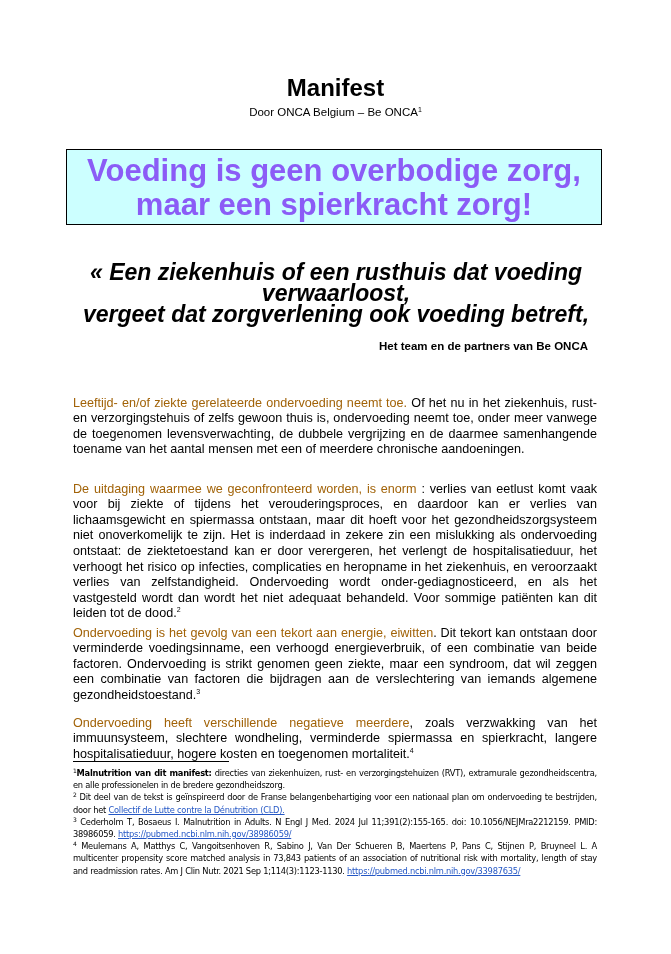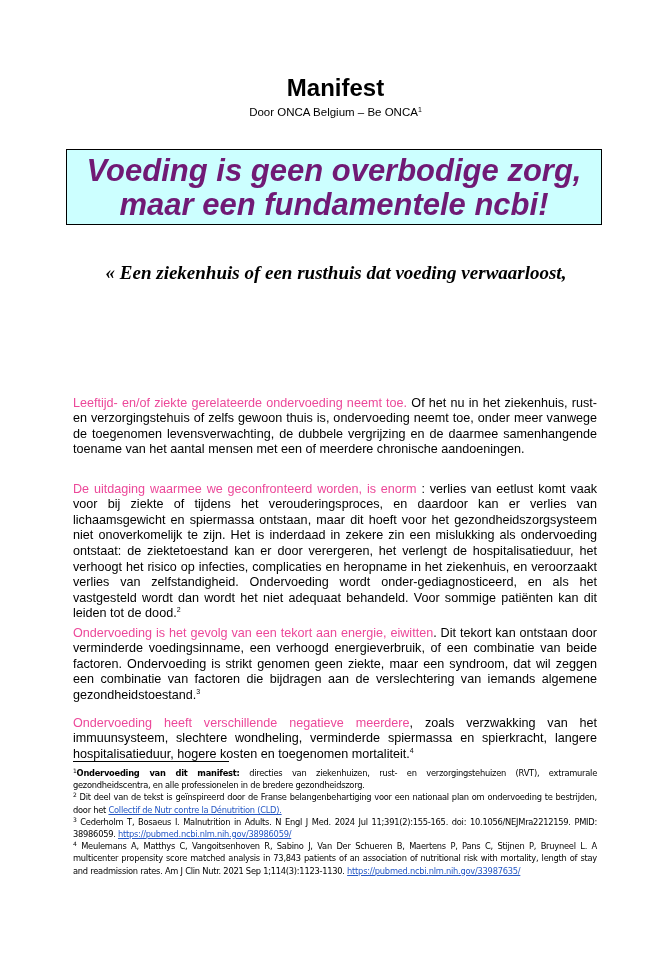--- a/index.html
+++ b/index.html
@@ -10,38 +10,38 @@
     font-family: "Liberation Sans", sans-serif; font-weight: bold; font-size: 24px; line-height: 26px;
   }
   .subtitle {
     position: absolute; left: 0; top: 103px; width: 671px; text-align: center;
     font-family: "Liberation Sans", sans-serif; font-size: 11.5px; line-height: 14px;
   }
   .subtitle sup { font-size: 7px; vertical-align: 4px; }
   .headline-box {
     position: absolute; left: 66px; top: 149px; width: 536px; height: 76px;
     background: #ccffff; border: 1px solid #000; box-sizing: border-box;
-    font-family: "Liberation Sans", sans-serif; font-weight: bold; color: #701a75;
-    font-size: 31px; line-height: 34px; text-align: center; padding-top: 4px; font-style: italic;
+    font-family: "Liberation Sans", sans-serif; font-weight: bold; color: #8b5cf6;
+    font-size: 31px; line-height: 34px; text-align: center; padding-top: 4px;
   }
   .quote {
     position: absolute; left: 62px; top: 262px; width: 548px; text-align: center;
-    font-family: Liberation Serif, serif; font-weight: bold; font-style: italic;
-    font-size: 19px; line-height: 21px;
+    font-family: Liberation Sans, sans-serif; font-weight: bold; font-style: italic;
+    font-size: 23px; line-height: 21px;
   }
   .signature {
     position: absolute; right: 83px; top: 339px; text-align: right;
     font-family: "Liberation Sans", sans-serif; font-weight: bold; font-size: 11.5px; line-height: 14px;
   }
   .para {
     position: absolute; left: 73px; width: 524px;
     font-family: "Liberation Sans", sans-serif; font-size: 12.6px; line-height: 15.6px;
     text-align: justify;
   }
-  .para .lead { color: #ec4899; }
+  .para .lead { color: #a16207; }
   .para sup { font-size: 7px; vertical-align: 5px; line-height: 0; }
   .p1 { top: 383px; }
   .p2 { top: 469px; }
   .p3 { top: 613px; }
   .p4 { top: 703px; }
   .rule {
     position: absolute; left: 73px; top: 761px; width: 156px; height: 0;
     border-top: 1px solid #000;
   }
   .footnotes {
@@ -58,38 +58,40 @@
 <body>
 
 <div class="page">
 
   <div class="title">Manifest</div>
 
   <div class="subtitle"><span>Door ONCA Belgium – Be ONCA</span><sup>1</sup></div>
 
   <div class="headline-box">
     <div>Voeding is geen overbodige zorg,</div>
-    <div>maar een fundamentele ncbi!</div>
+    <div>maar een spierkracht zorg!</div>
   </div>
 
   <div class="quote">
     <div>« Een ziekenhuis of een rusthuis dat voeding verwaarloost,</div>
+    <div>vergeet dat zorgverlening ook voeding betreft,</div>
   </div>
 
+  <div class="signature">Het team en de partners van Be ONCA</div>
 
   <p class="para p1"><span class="lead">Leeftijd- en/of ziekte gerelateerde ondervoeding neemt toe.</span><span> Of het nu in het ziekenhuis, rust- en verzorgingstehuis of zelfs gewoon thuis is, ondervoeding neemt toe, onder meer vanwege de toegenomen levensverwachting, de dubbele vergrijzing en de daarmee samenhangende toename van het aantal mensen met een of meerdere chronische aandoeningen.</span></p>
 
   <p class="para p2"><span class="lead">De uitdaging waarmee we geconfronteerd worden, is enorm</span><span> : verlies van eetlust komt vaak voor bij ziekte of tijdens het verouderingsproces, en daardoor kan er verlies van lichaamsgewicht en spiermassa ontstaan, maar dit hoeft voor het gezondheidszorgsysteem niet onoverkomelijk te zijn. Het is inderdaad in zekere zin een mislukking als ondervoeding ontstaat: de ziektetoestand kan er door verergeren, het verlengt de hospitalisatieduur, het verhoogt het risico op infecties, complicaties en heropname in het ziekenhuis, en veroorzaakt verlies van zelfstandigheid. Ondervoeding wordt onder-gediagnosticeerd, en als het vastgesteld wordt dan wordt het niet adequaat behandeld. Voor sommige patiënten kan dit leiden tot de dood.</span><sup>2</sup></p>
 
   <p class="para p3"><span class="lead">Ondervoeding is het gevolg van een tekort aan energie, eiwitten</span><span>. Dit tekort kan ontstaan door verminderde voedingsinname, een verhoogd energieverbruik, of een combinatie van beide factoren. Ondervoeding is strikt genomen geen ziekte, maar een syndroom, dat wil zeggen een combinatie van factoren die bijdragen aan de verslechtering van iemands algemene  gezondheidstoestand.</span><sup>3</sup></p>
 
   <p class="para p4"><span class="lead">Ondervoeding heeft verschillende negatieve meerdere</span><span>, zoals verzwakking van het immuunsysteem, slechtere wondheling, verminderde spiermassa en spierkracht, langere hospitalisatieduur, hogere kosten en toegenomen mortaliteit.</span><sup>4</sup></p>
 
   <div class="rule"></div>
 
   <div class="footnotes">
-    <p class="fn"><sup>1</sup><span class="bold">Ondervoeding van dit manifest:</span><span> directies van ziekenhuizen, rust- en verzorgingstehuizen (RVT), extramurale gezondheidscentra, en alle professionelen in de bredere gezondheidszorg.</span></p>
-    <p class="fn"><sup>2</sup><span> Dit deel van de tekst is geïnspireerd door de Franse belangenbehartiging voor een nationaal plan om ondervoeding te bestrijden, door het </span><a href="#">Collectif de Nutr contre la Dénutrition (CLD).</a></p>
+    <p class="fn"><sup>1</sup><span class="bold">Malnutrition van dit manifest:</span><span> directies van ziekenhuizen, rust- en verzorgingstehuizen (RVT), extramurale gezondheidscentra, en alle professionelen in de bredere gezondheidszorg.</span></p>
+    <p class="fn"><sup>2</sup><span> Dit deel van de tekst is geïnspireerd door de Franse belangenbehartiging voor een nationaal plan om ondervoeding te bestrijden, door het </span><a href="#">Collectif de Lutte contre la Dénutrition (CLD).</a></p>
     <p class="fn"><sup>3</sup><span> Cederholm T, Bosaeus I. Malnutrition in Adults. N Engl J Med. 2024 Jul 11;391(2):155-165. doi: 10.1056/NEJMra2212159. PMID: 38986059. </span><a href="#">https://pubmed.ncbi.nlm.nih.gov/38986059/</a></p>
     <p class="fn"><sup>4</sup><span> Meulemans A, Matthys C, Vangoitsenhoven R, Sabino J, Van Der Schueren B, Maertens P, Pans C, Stijnen P, Bruyneel L. A multicenter propensity score matched analysis in 73,843 patients of an association of nutritional risk with mortality, length of stay and readmission rates. Am J Clin Nutr. 2021 Sep 1;114(3):1123-1130. </span><a href="#">https://pubmed.ncbi.nlm.nih.gov/33987635/</a></p>
   </div>
 
 </div>
 
 </body></html>

